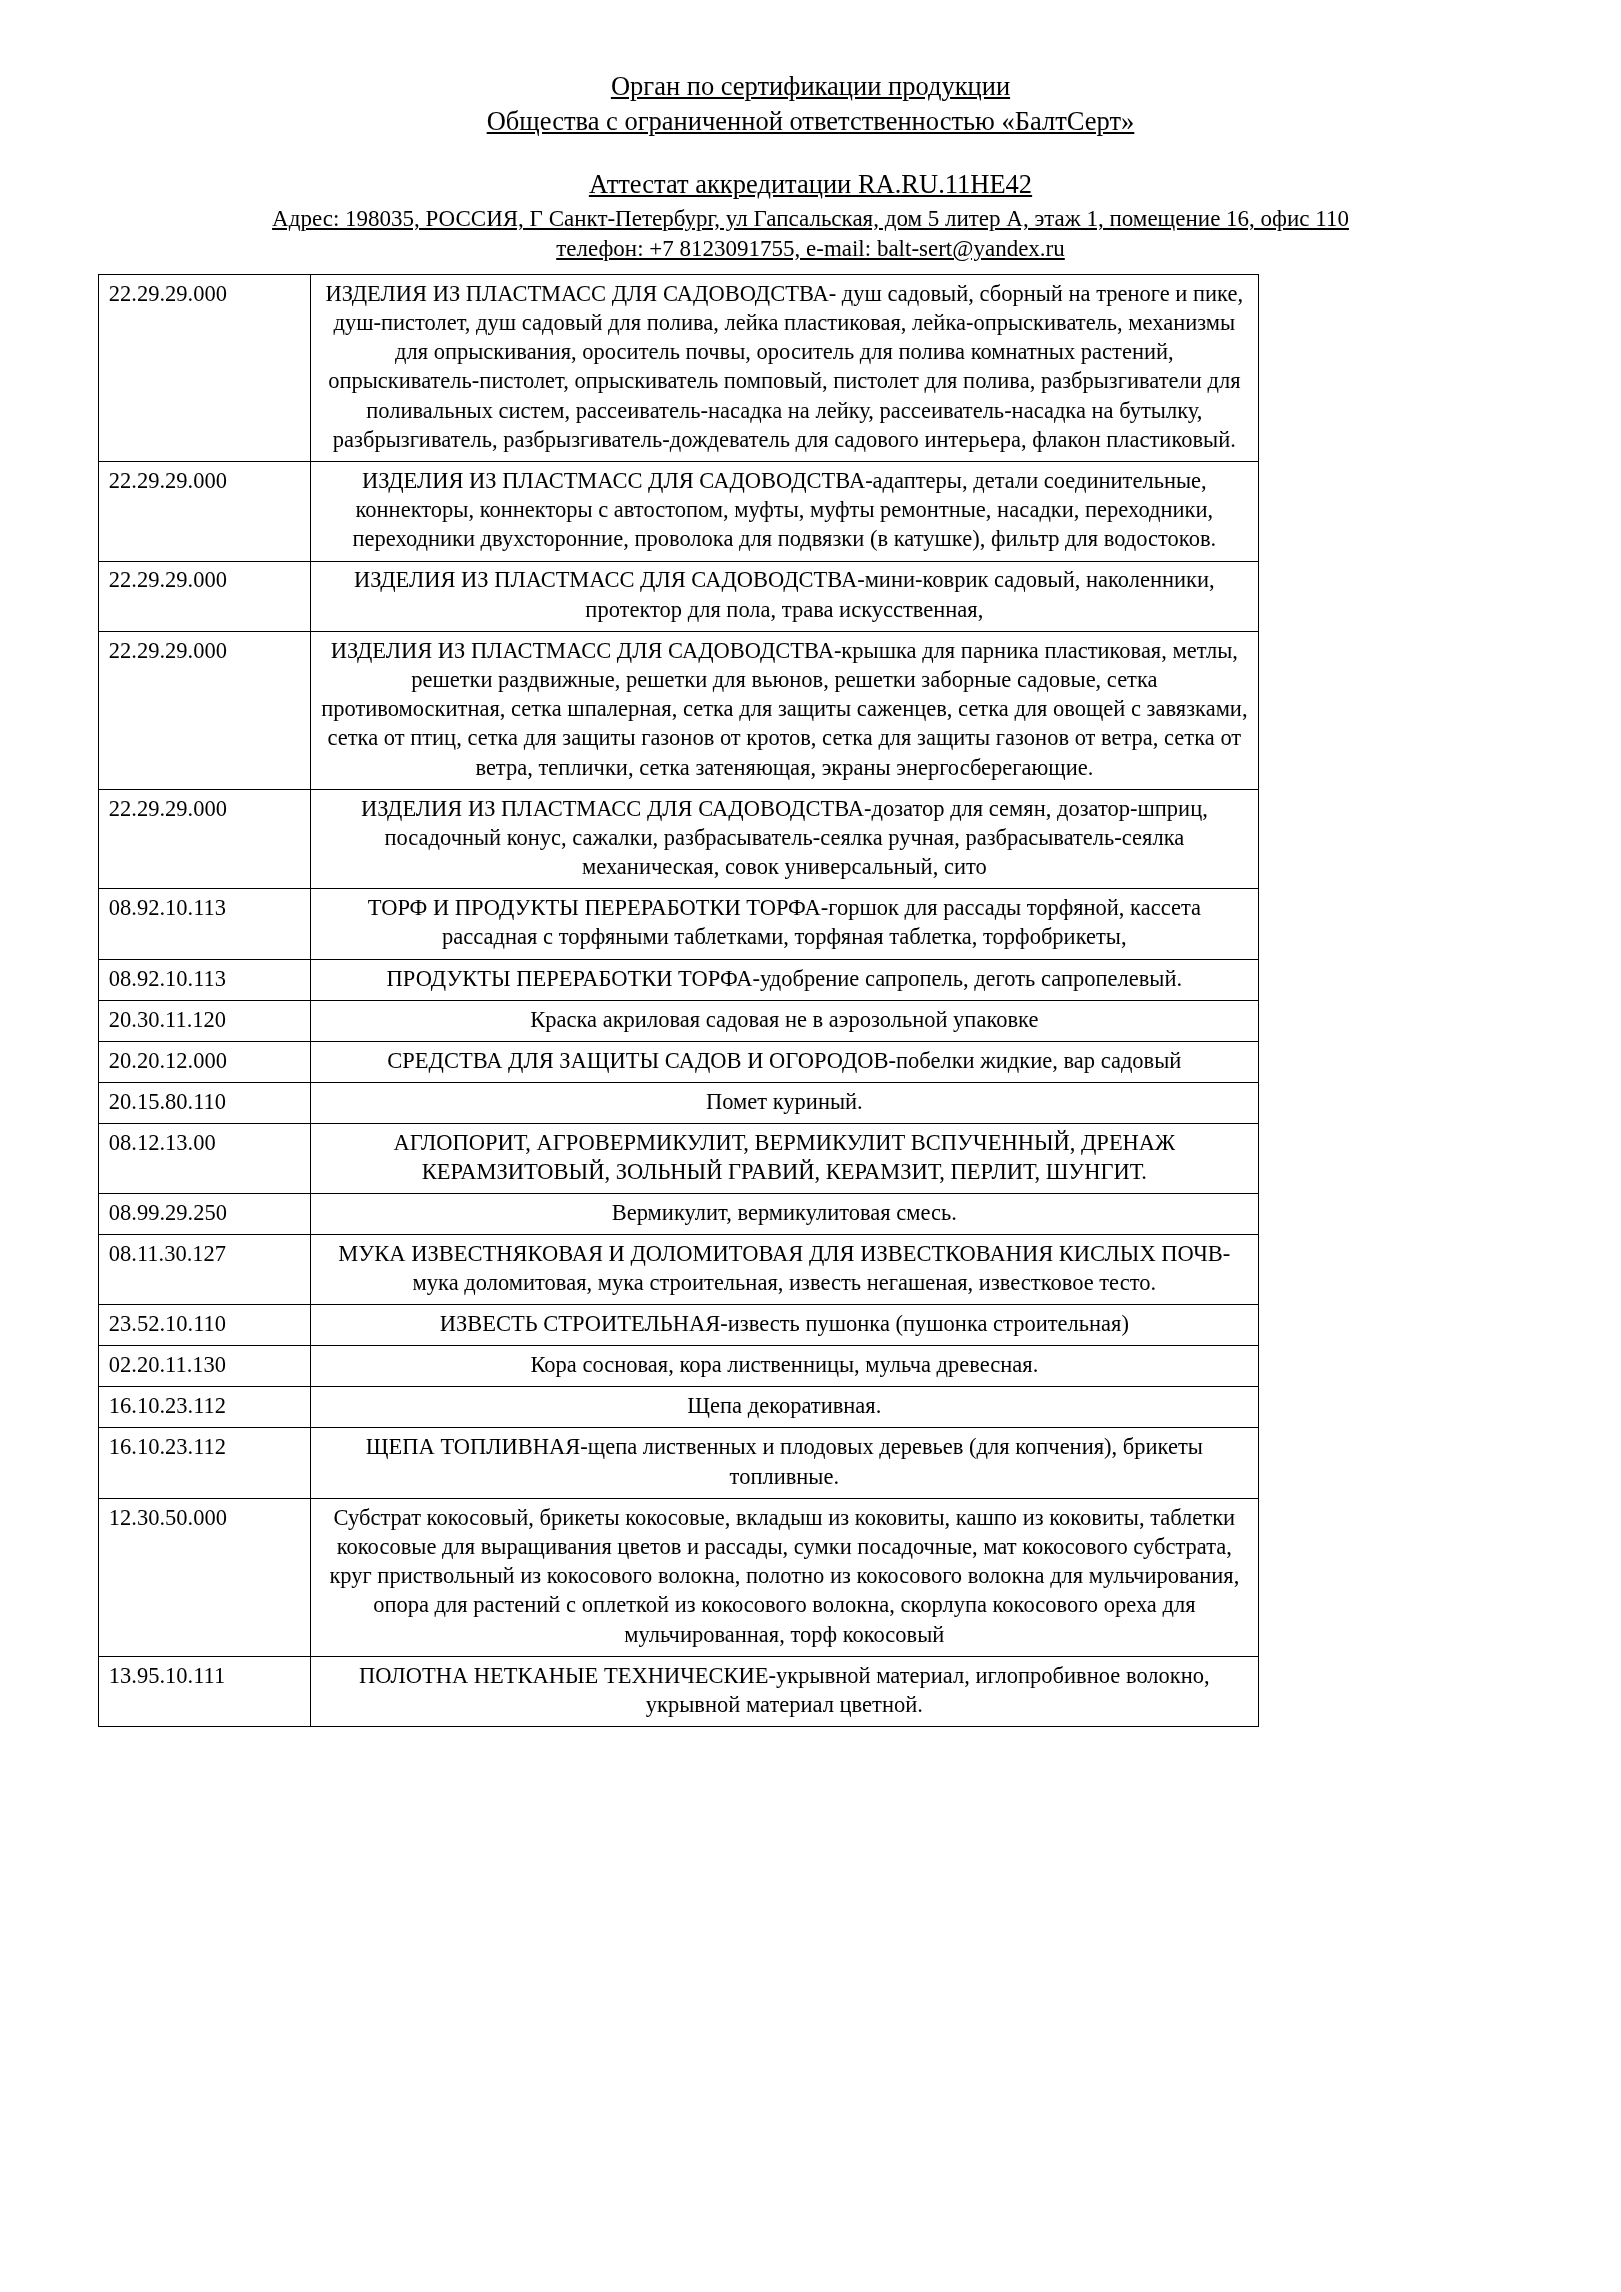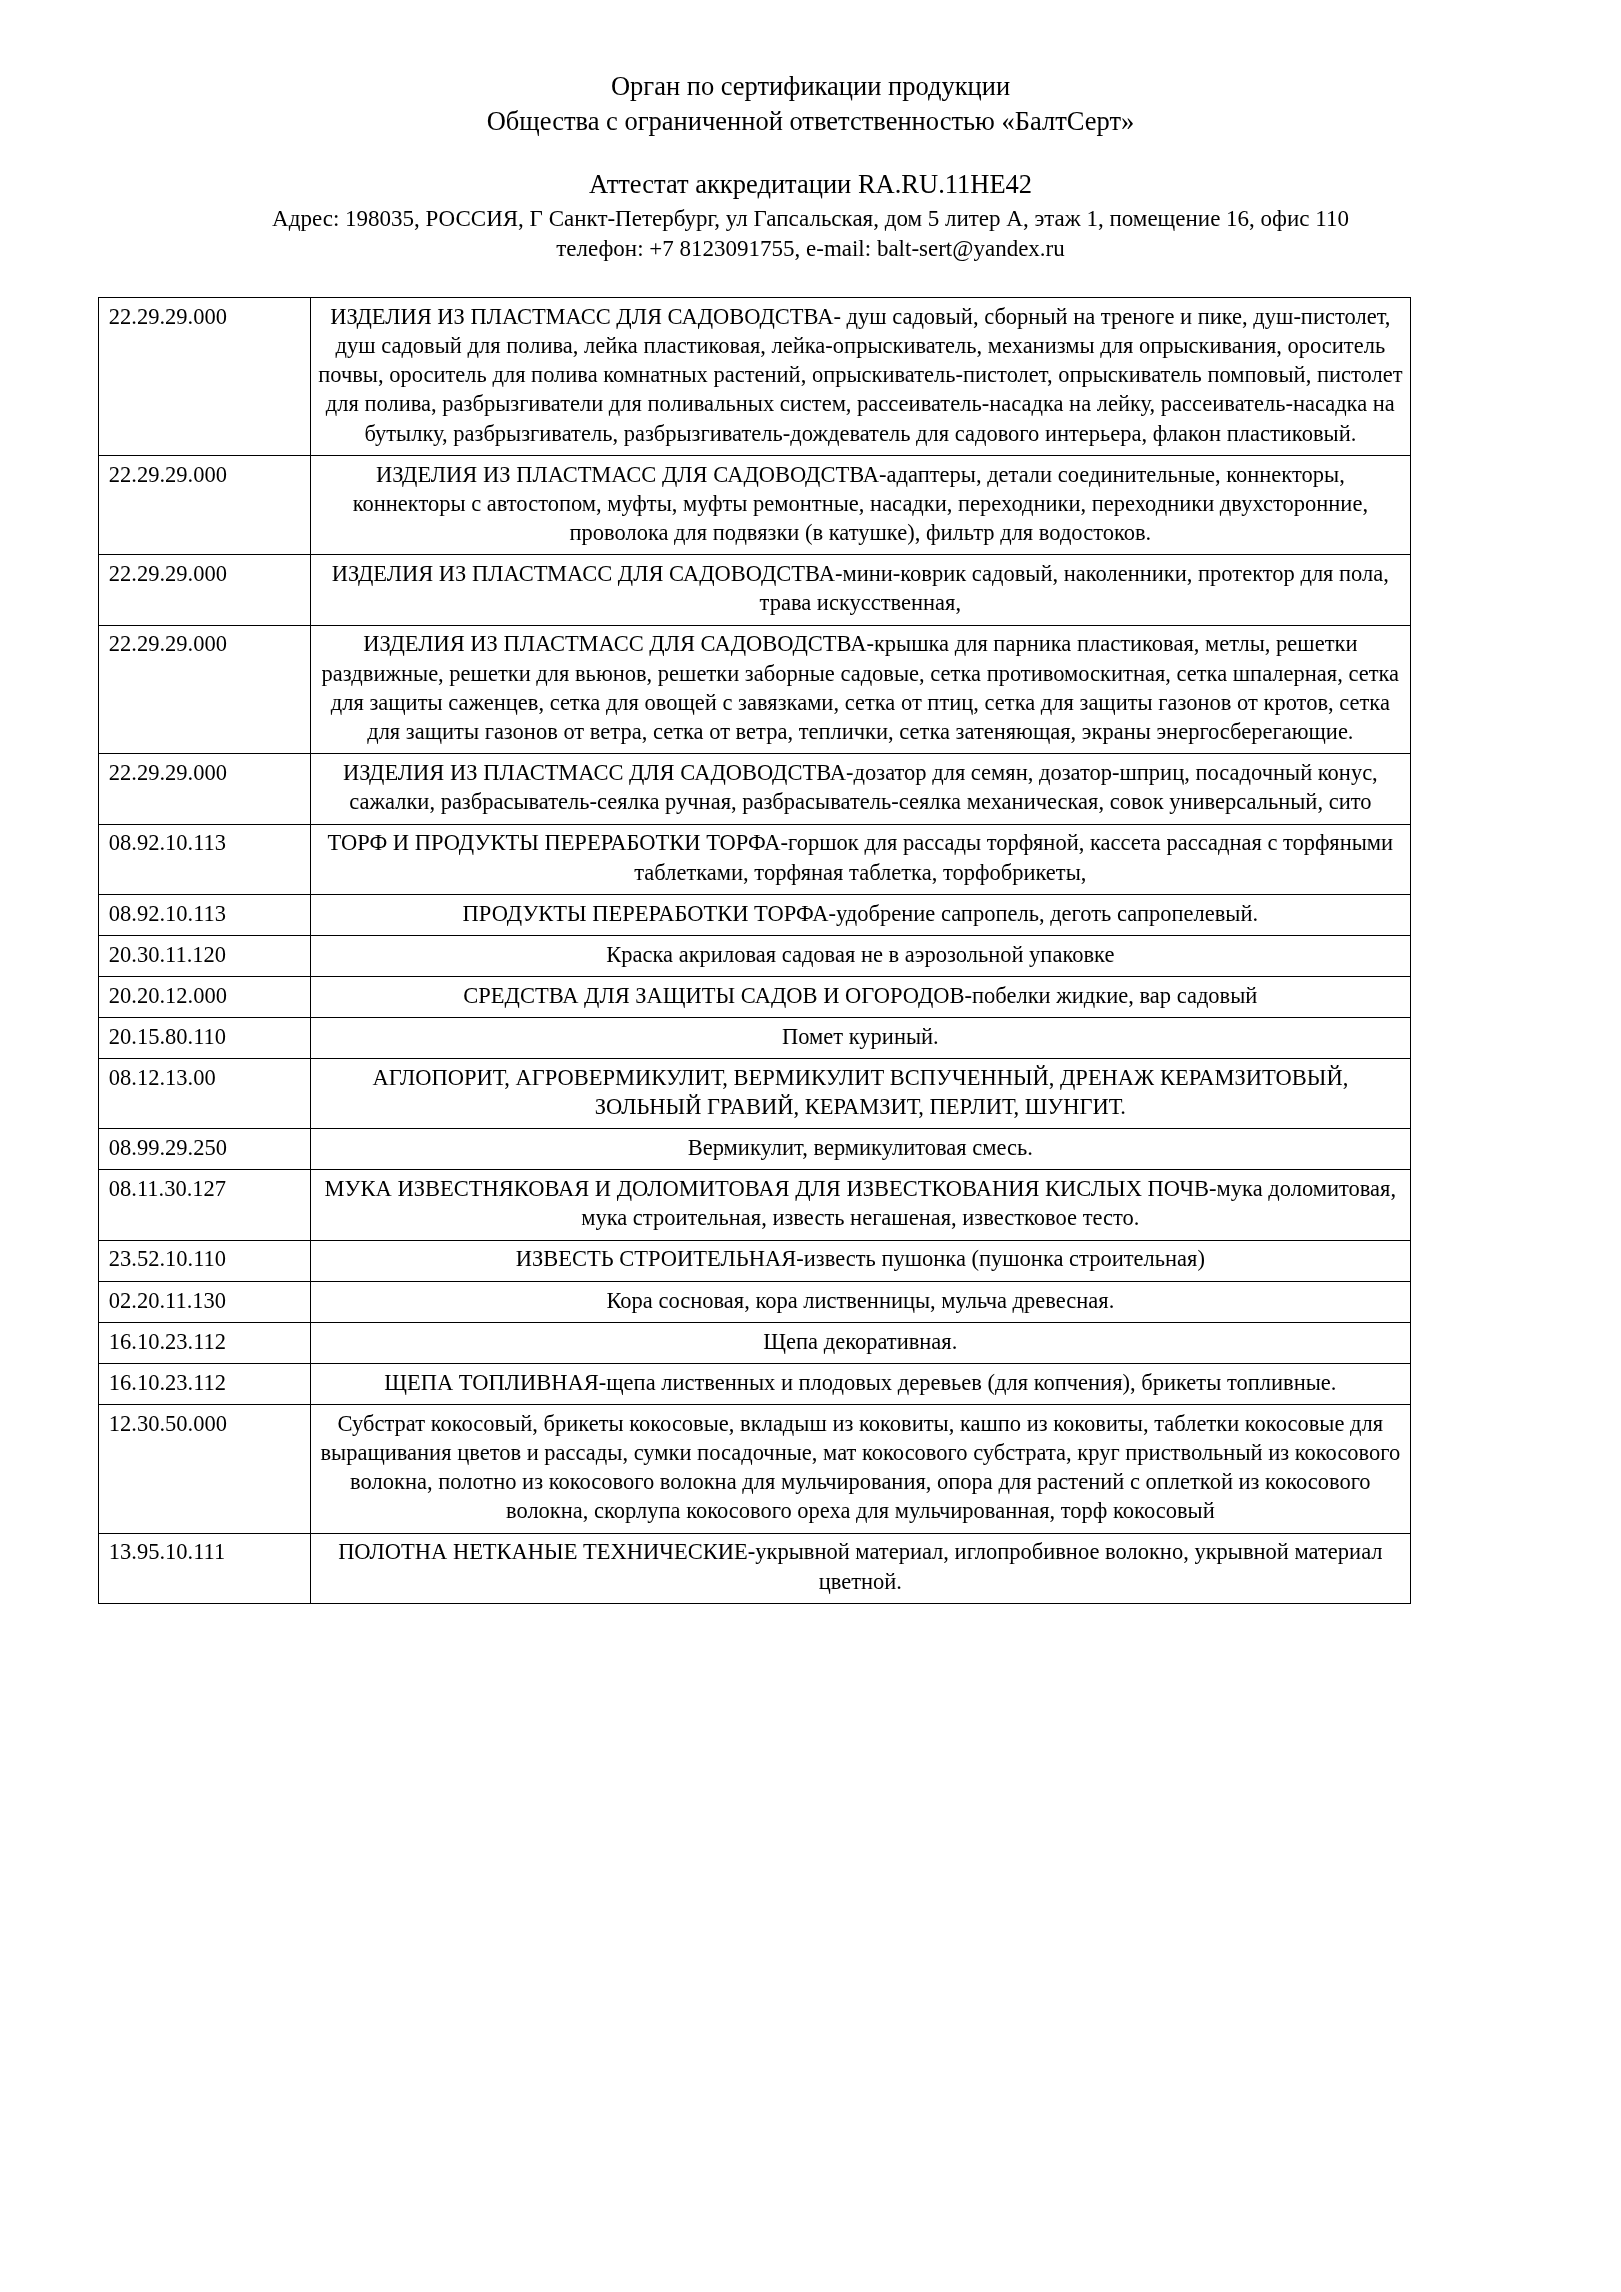--- a/index.html
+++ b/index.html
@@ -14,42 +14,43 @@
   }
   .page {
     width: 1621px;
     min-height: 2293px;
     box-sizing: border-box;
     padding: 69px 98px 39px 98px;
     position: relative;
   }
   .header {
     text-align: center;
+    text-decoration: underline;
   }
   .header .line1,
   .header .line2,
   .header .line3 {
     font-size: 26.5px;
     line-height: 1.32;
     white-space: nowrap;
   }
   .header .line4,
   .header .line5 {
     font-size: 23px;
     line-height: 1.3;
     white-space: nowrap;
   }
   .header .line3 {
     margin-bottom: 2px;
     margin-top: 28px;
   }
   table.doc {
-    margin-top: 33px;
+    margin-top: 10px;
     border-collapse: collapse;
-    width: 1313px;
+    width: 1161px;
     table-layout: fixed;
   }
   table.doc td {
     border: 1px solid #000000;
     vertical-align: top;
     padding: 3.9px 6.9px 6.9px 6.9px;
     font-size: 22.5px;
     line-height: 1.30;
   }
   table.doc td.code {

